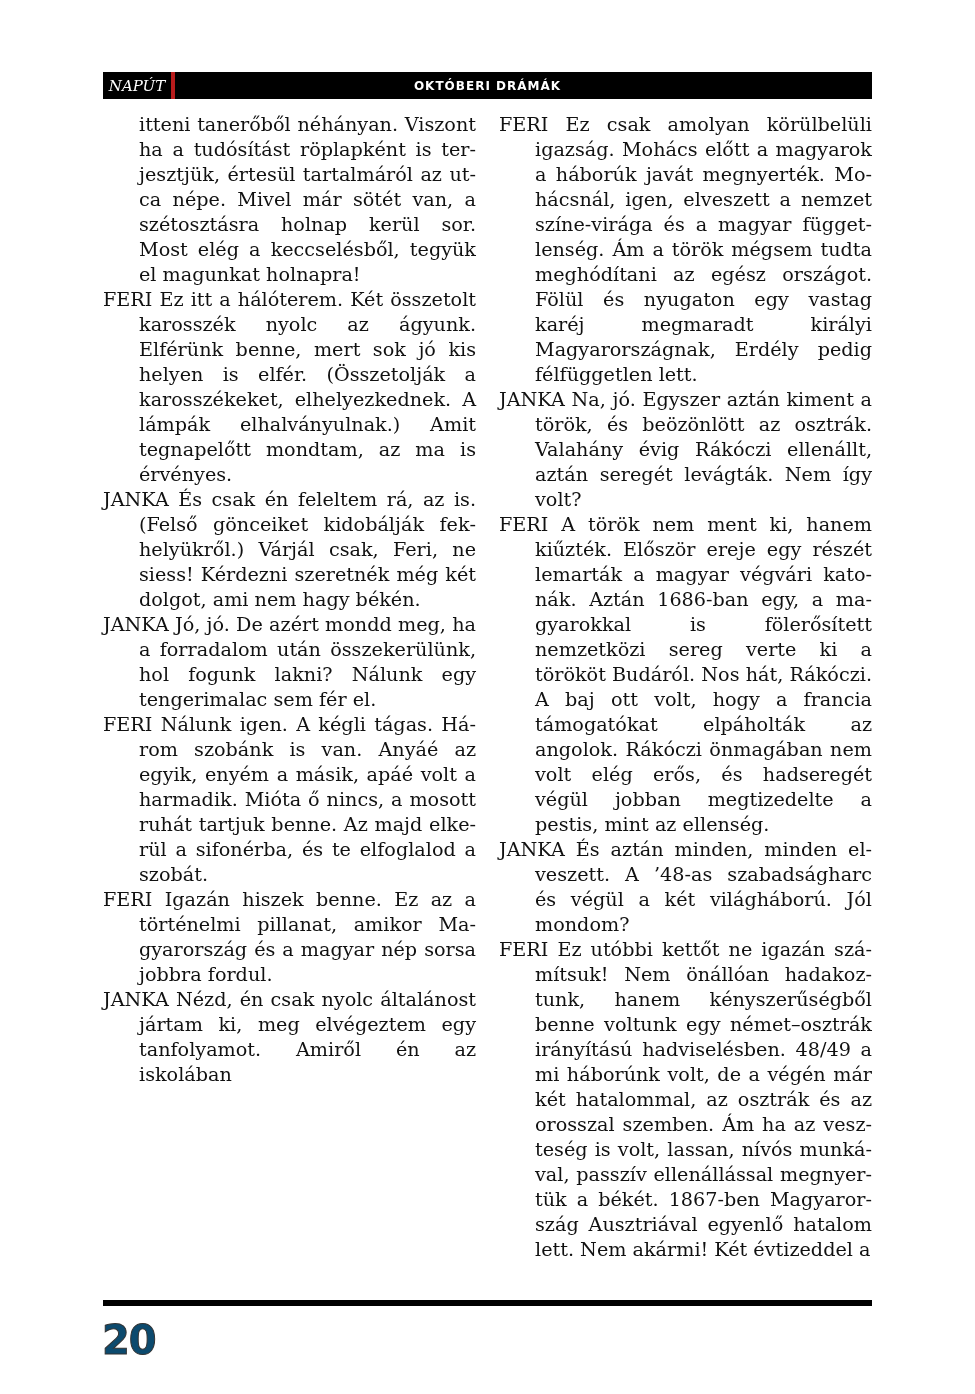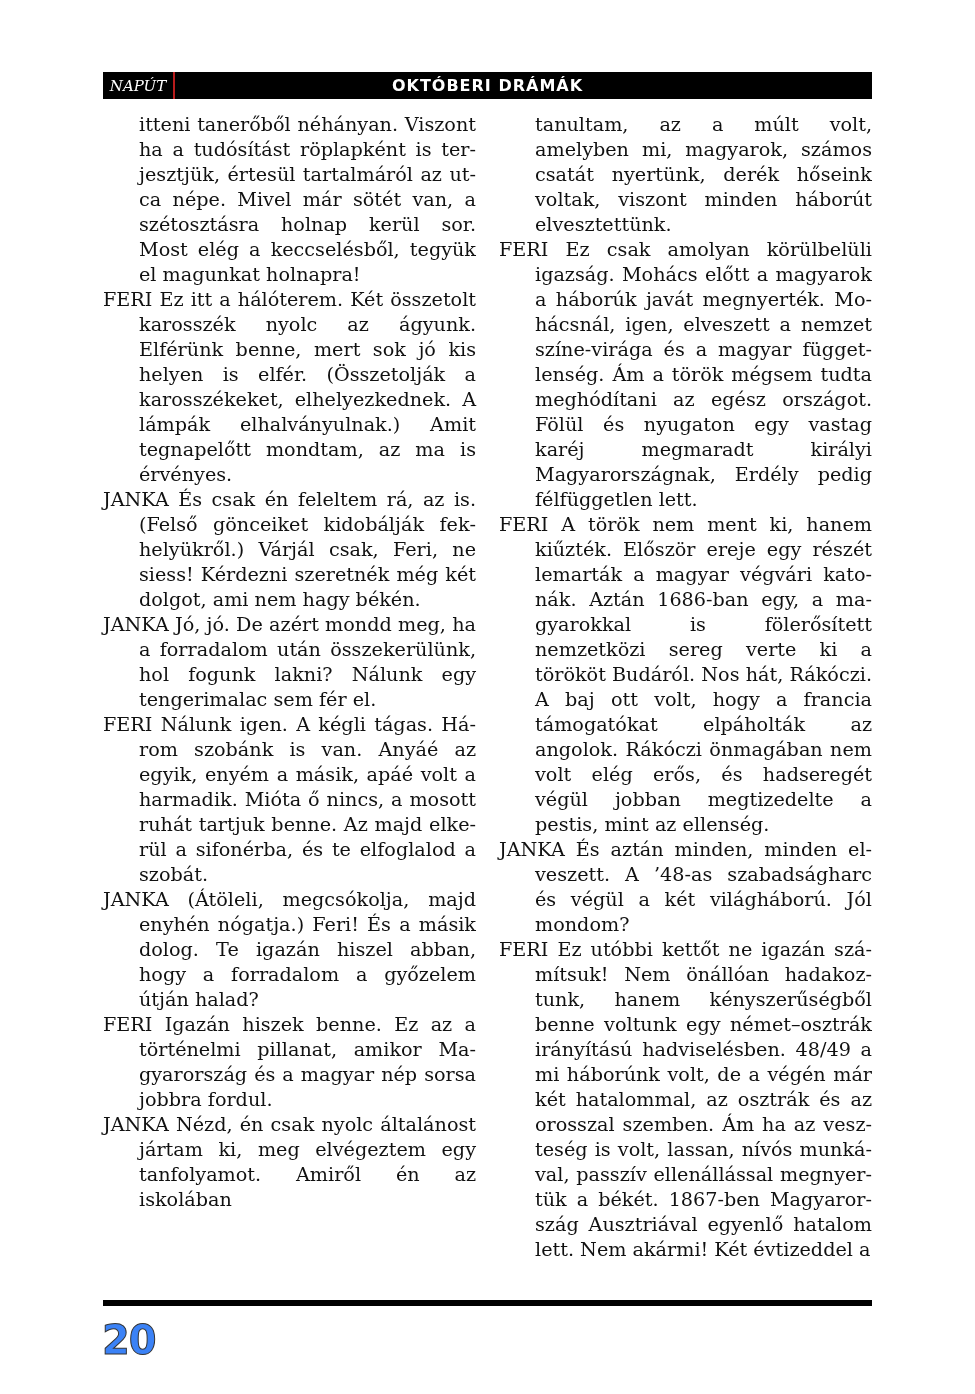--- a/index.html
+++ b/index.html
@@ -1,56 +1,55 @@
 <!DOCTYPE html>
 <html><head>
 <meta charset="utf-8">
 <style>
   html, body { margin: 0; padding: 0; background: #ffffff; }
   body { width: 975px; height: 1394px; position: relative; overflow: hidden;
          font-family: "DejaVu Serif", "Liberation Serif", serif; color: #111; }
   .header { position: absolute; left: 103px; top: 72px; width: 769px; height: 27px;
             background: #000; display: flex; align-items: center; }
-  .logo { width: 72px; height: 27px; border-right: 2px solid #b91c1c; display: flex; align-items: center;
+  .logo { width: 72px; height: 27px; border-right: 4px solid #b91c1c; display: flex; align-items: center;
           justify-content: center; color: #fff; font-family: "DejaVu Serif", serif; font-style: italic;
           font-size: 15px; letter-spacing: 0px; box-sizing: border-box; }
   .header-title { flex: 1; text-align: center; color: #fff; font-family: "DejaVu Sans", sans-serif;
-                  font-weight: bold; font-size: 16px; letter-spacing: 1px; padding-right: 72px; }
+                  font-weight: bold; font-size: 12px; letter-spacing: 1px; padding-right: 72px; }
   .col { position: absolute; top: 112px; width: 373px; font-size: 19.2px; line-height: 25px; }
   .col.left { left: 103px; }
   .col.right { left: 499px; }
   .para { text-align: justify; padding-left: 36px; text-indent: -36px; margin: 0; hyphens: manual; }
   .para.cont { text-indent: 0; }
   .speaker { }
   .stage { }
   .rule { position: absolute; left: 103px; top: 1300px; width: 769px; height: 6px; background: #000; }
   .pagenum { position: absolute; left: 102px; top: 1318px; font-family: "DejaVu Sans", sans-serif;
-             font-weight: bold; font-size: 40px; line-height: 44px; color: #3b82f6;
+             font-weight: bold; font-size: 40px; line-height: 44px; color: #0c4a6e;
              -webkit-text-stroke: 1px #333; letter-spacing: -1px; }
 </style>
 </head>
 <body>
 
 <div class="header">
   <div class="logo">NAPÚT</div>
   <div class="header-title">OKTÓBERI DRÁMÁK</div>
 </div>
 
 <div class="col left" id="col-left">
     <p class="para cont"><span class="speech">itteni tanerőből néhányan. Viszont ha a tudósítást röplapként is ter­jesztjük, értesül tartalmáról az ut­ca népe. Mivel már sötét van, a szétosztásra holnap kerül sor. Most elég a keccselésből, tegyük el magunkat holnapra!</span></p>
     <p class="para"><span class="speaker">FERI</span> <span class="speech">Ez itt a hálóterem. Két összetolt karosszék nyolc az ágyunk. Elférünk benne, mert sok jó kis helyen is elfér. </span><span class="stage">(Összetolják a karosszéke­ket, elhelyezkednek. A lámpák elhalványulnak.)</span><span class="speech"> Amit tegnapelőtt mondtam, az ma is érvényes.</span></p>
     <p class="para"><span class="speaker">JANKA</span> <span class="speech">És csak én feleltem rá, az is. </span><span class="stage">(Felső gönceiket kidobálják fek­helyükről.)</span><span class="speech"> Várjál csak, Feri, ne siess! Kérdezni szeretnék még két dolgot, ami nem hagy békén.</span></p>
     <p class="para"><span class="speaker">JANKA</span> <span class="speech">Jó, jó. De azért mondd meg, ha a forradalom után összekerü­lünk, hol fogunk lakni? Nálunk egy tengerimalac sem fér el.</span></p>
     <p class="para"><span class="speaker">FERI</span> <span class="speech">Nálunk igen. A kégli tágas. Há­rom szobánk is van. Anyáé az egyik, enyém a másik, apáé volt a harmadik. Mióta ő nincs, a mosott ruhát tartjuk benne. Az majd elke­rül a sifonérba, és te elfoglalod a szobát.</span></p>
-    <p class="para"><span class="speaker">JANKA</span> <span class="stage">(Átöleli, megcsókolja, majd enyhén nógatja.)</span><span class="speech"> Feri! És a másik dolog. Te igazán hiszel abban, hogy a forradalom a győzelem útján halad?</span></p>
     <p class="para"><span class="speaker">FERI</span> <span class="speech">Igazán hiszek benne. Ez az a történelmi pillanat, amikor Ma­gyarország és a magyar nép sorsa jobbra fordul.</span></p>
     <p class="para"><span class="speaker">JANKA</span> <span class="speech">Nézd, én csak nyolc általánost jártam ki, meg elvégeztem egy tan­folyamot. Amiről én az iskolában</span></p>
   </div>
 <div class="col right" id="col-right">
-    <p class="para cont"><span class="speech">tanultam, az a múlt volt, amelyben mi, magyarok, számos csatát nyer­tünk, derék hőseink voltak, viszont minden háborút elvesztettünk.</span></p>
     <p class="para"><span class="speaker">FERI</span> <span class="speech">Ez csak amolyan körülbelüli igaz­ság. Mohács előtt a magyarok a háborúk javát megnyerték. Mo­hácsnál, igen, elveszett a nemzet színe-virága és a magyar függet­lenség. Ám a török mégsem tud­ta meghódítani az egész országot. Fölül és nyugaton egy vastag karéj megmaradt királyi Magyarorszá­gnak, Erdély pedig félfüggetlen lett.</span></p>
+    <p class="para"><span class="speaker">JANKA</span> <span class="speech">Na, jó. Egyszer aztán kiment a török, és beözönlött az osztrák. Va­lahány évig Rákóczi ellenállt, aztán seregét levágták. Nem így volt?</span></p>
     <p class="para"><span class="speaker">FERI</span> <span class="speech">A török nem ment ki, hanem kiűzték. Először ereje egy részét lemarták a magyar végvári kato­nák. Aztán 1686-ban egy, a ma­gyarokkal is fölerősített nemzetkö­zi sereg verte ki a törököt Budáról. Nos hát, Rákóczi. A baj ott volt, hogy a francia támogatókat elpá­holták az angolok. Rákóczi önma­gában nem volt elég erős, és had­seregét végül jobban megtizedelte a pestis, mint az ellenség.</span></p>
     <p class="para"><span class="speaker">JANKA</span> <span class="speech">És aztán minden, minden el­veszett. A ’48-as szabadságharc és végül a két világháború. Jól mondom?</span></p>
     <p class="para"><span class="speaker">FERI</span> <span class="speech">Ez utóbbi kettőt ne igazán szá­mítsuk! Nem önállóan hadakoz­tunk, hanem kényszerűségből benne voltunk egy német–osztrák irányítású hadviselésben. 48/49 a mi háborúnk volt, de a végén már két hatalommal, az osztrák és az orosszal szemben. Ám ha az vesz­teség is volt, lassan, nívós munká­val, passzív ellenállással megnyer­tük a békét. 1867-ben Magyaror­szág Ausztriával egyenlő hatalom lett. Nem akármi! Két évtizeddel a</span></p>
   </div>
 
 <div class="rule"></div>
 <div class="pagenum">20</div>
 
 </body></html>

